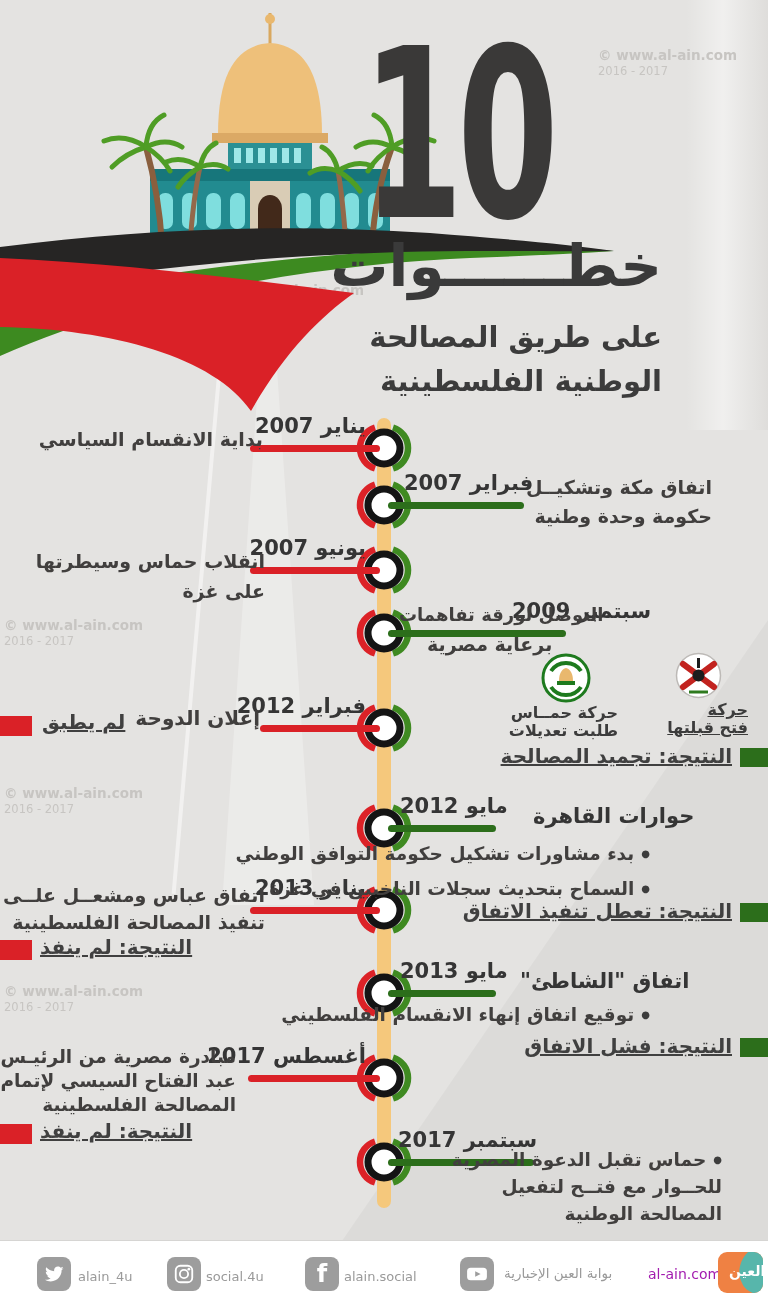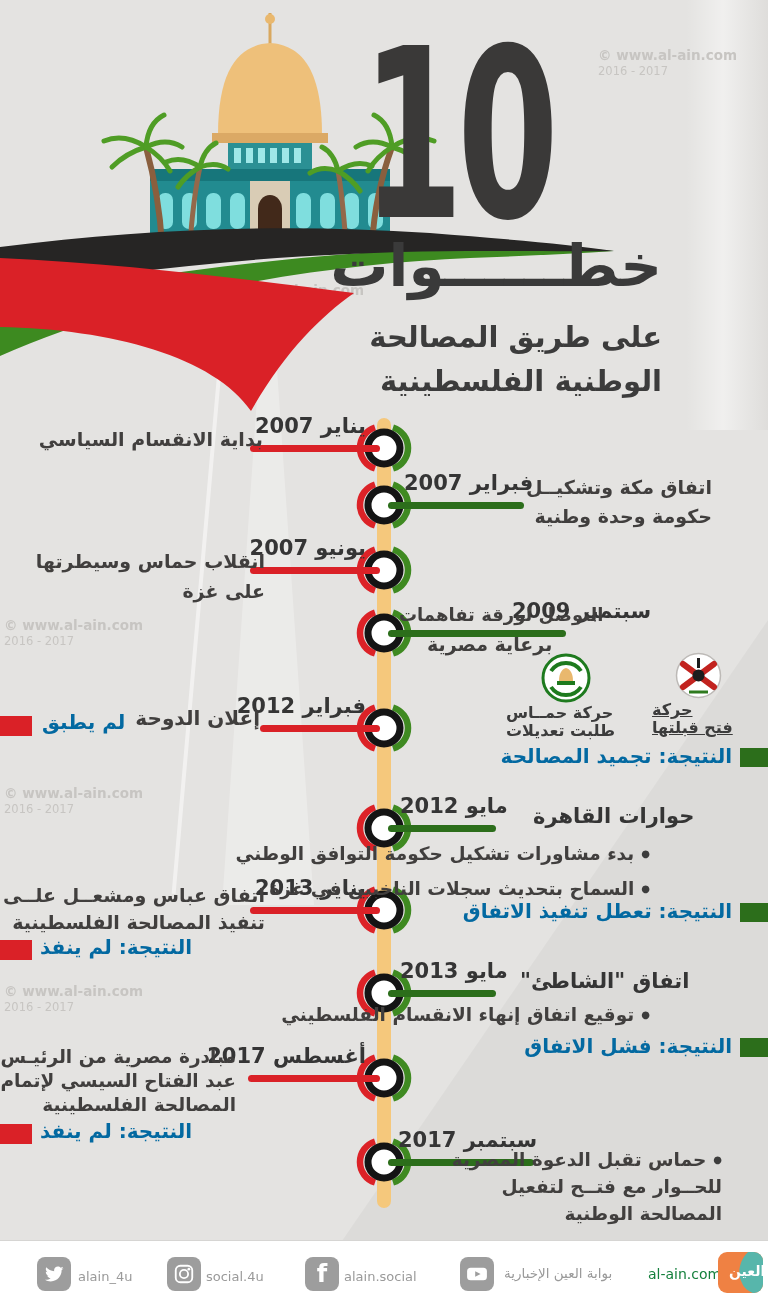--- a/index.html
+++ b/index.html
@@ -53,45 +53,45 @@
   .x3b{left:427px;top:633px;}
   .etitle{font-size:21px;font-weight:bold;color:#353535;direction:rtl;white-space:nowrap;}
   .x5{left:533px;top:804px;}
   .x7{left:520px;top:969px;}
   .x6{right:503px;top:882px;line-height:27px;}
   .x8{right:532px;top:1045px;line-height:24px;font-size:18.5px;}
   .x9{right:46px;top:1146px;line-height:27px;font-size:18.5px;}
   .bullet-line{font-size:18.5px;font-weight:bold;color:#413f3e;direction:rtl;white-space:nowrap;}
   .bullet-line:before,.with-dot:before{content:"●";font-size:10px;vertical-align:3px;margin-left:7px;color:#3d3d3d;}
   .b5a{right:118px;top:843px}.b5b{right:118px;top:878px}.b7{right:118px;top:1004px}
-  .result{font-size:20px;font-weight:bold;color:#0369a1;direction:rtl;white-space:nowrap;}
+  .result{font-size:20px;font-weight:bold;color:#404040;direction:rtl;white-space:nowrap;text-decoration:underline;}
   .rbar{height:19px;}
   .gbar{background:#2c6e1b;left:740px;width:28px;}
   .kbar{background:#da2127;left:0;width:32px;height:20px;}
   .g1t{right:36px;top:744px}.g1b{top:748px}
   .g2t{right:36px;top:899px}.g2b{top:903px}
   .g3t{right:36px;top:1034px}.g3b{top:1038px}
   .k1t{left:42px;top:710px}.k1b{top:716px}
   .k2t{left:40px;top:935px}.k2b{top:940px}
   .k3t{left:40px;top:1119px}.k3b{top:1124px}
   
-  .logo-cap{font-size:16px;font-weight:bold;color:#3c3c3c;text-align:left;line-height:18px;direction:rtl;}
+  .logo-cap{font-size:16px;font-weight:bold;color:#3c3c3c;text-align:right;line-height:18px;direction:rtl;}
   .hamas-cap{left:506px;width:112px;top:704px;}
   .fatah-cap{left:652px;width:96px;top:701px;text-decoration:underline;}
   .hamas-logo{left:541px;top:653px;}
   .fatah-logo{left:675px;top:652px;}
   
   .footer{left:0;top:1240px;width:768px;height:62px;background:#ffffff;border-top:1px solid #d6d5d3;}
   .sq{width:34px;height:34px;border-radius:8px;background:#9d9d9d;top:1257px;display:flex;align-items:center;justify-content:center;}
   .sq-tw{left:37px}.sq-ig{left:167px}.sq-fb{left:305px}.sq-yt{left:460px}
   .handle{top:1269px;font-size:13px;color:#9a9a9a;white-space:nowrap;}
   .h-tw{left:78px}.h-ig{left:206px}.h-fb{left:344px}
   .h-yt{left:504px;top:1265px;font-size:13.5px;direction:rtl;}
   .fb-f{color:#fff;font-size:24px;font-weight:bold;line-height:30px;}
-  .site{left:648px;top:1266px;font-size:14px;color:#15803d;}
+  .site{left:648px;top:1266px;font-size:14px;color:#a21caf;}
   .alain-logo{left:718px;top:1252px;width:45px;height:41px;background:#ef8143;border-radius:9px;overflow:hidden;}
   .alain-txt{left:11px;top:11px;color:#fff;font-size:14px;font-weight:bold;direction:rtl;}
 </style>
 </head>
 <body>
 
 <div class="canvas">
 
   <div class="abs bg-col"></div>
   <div class="abs bg-ray1"></div>

